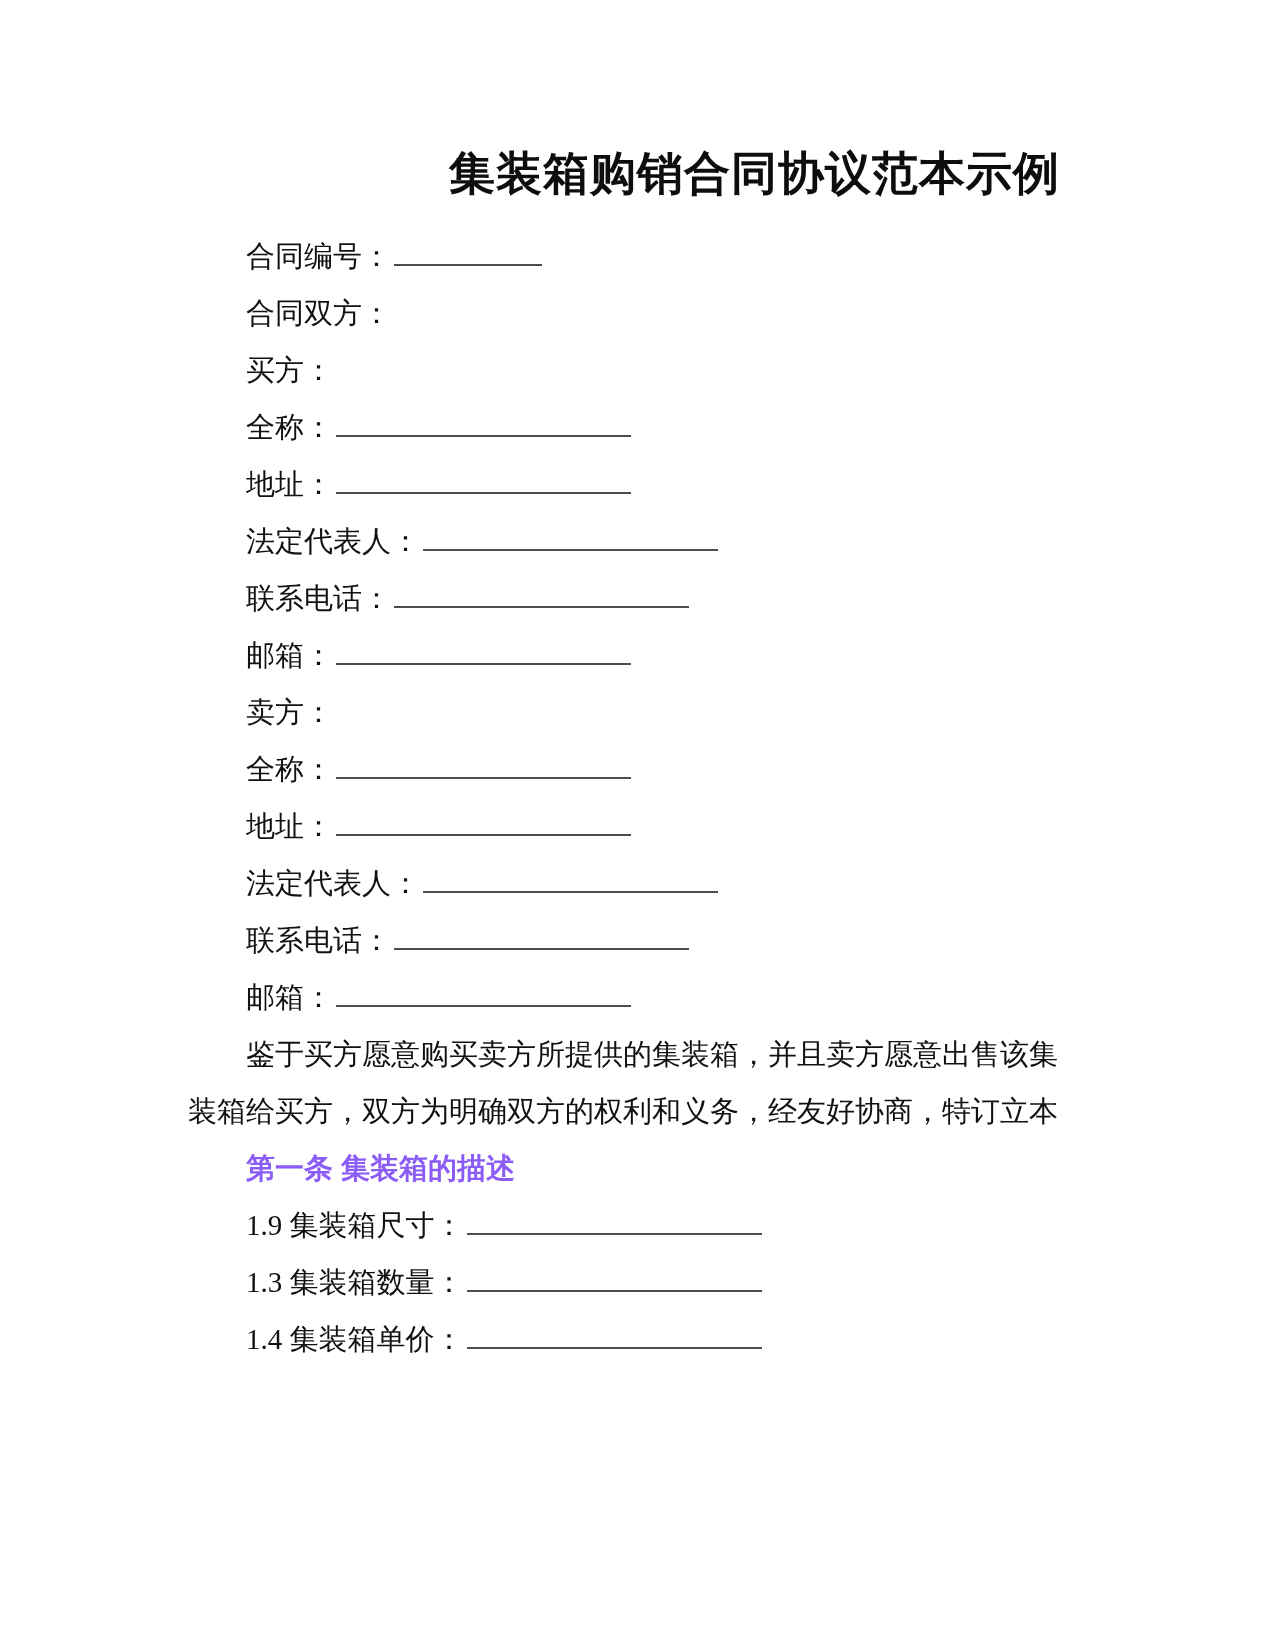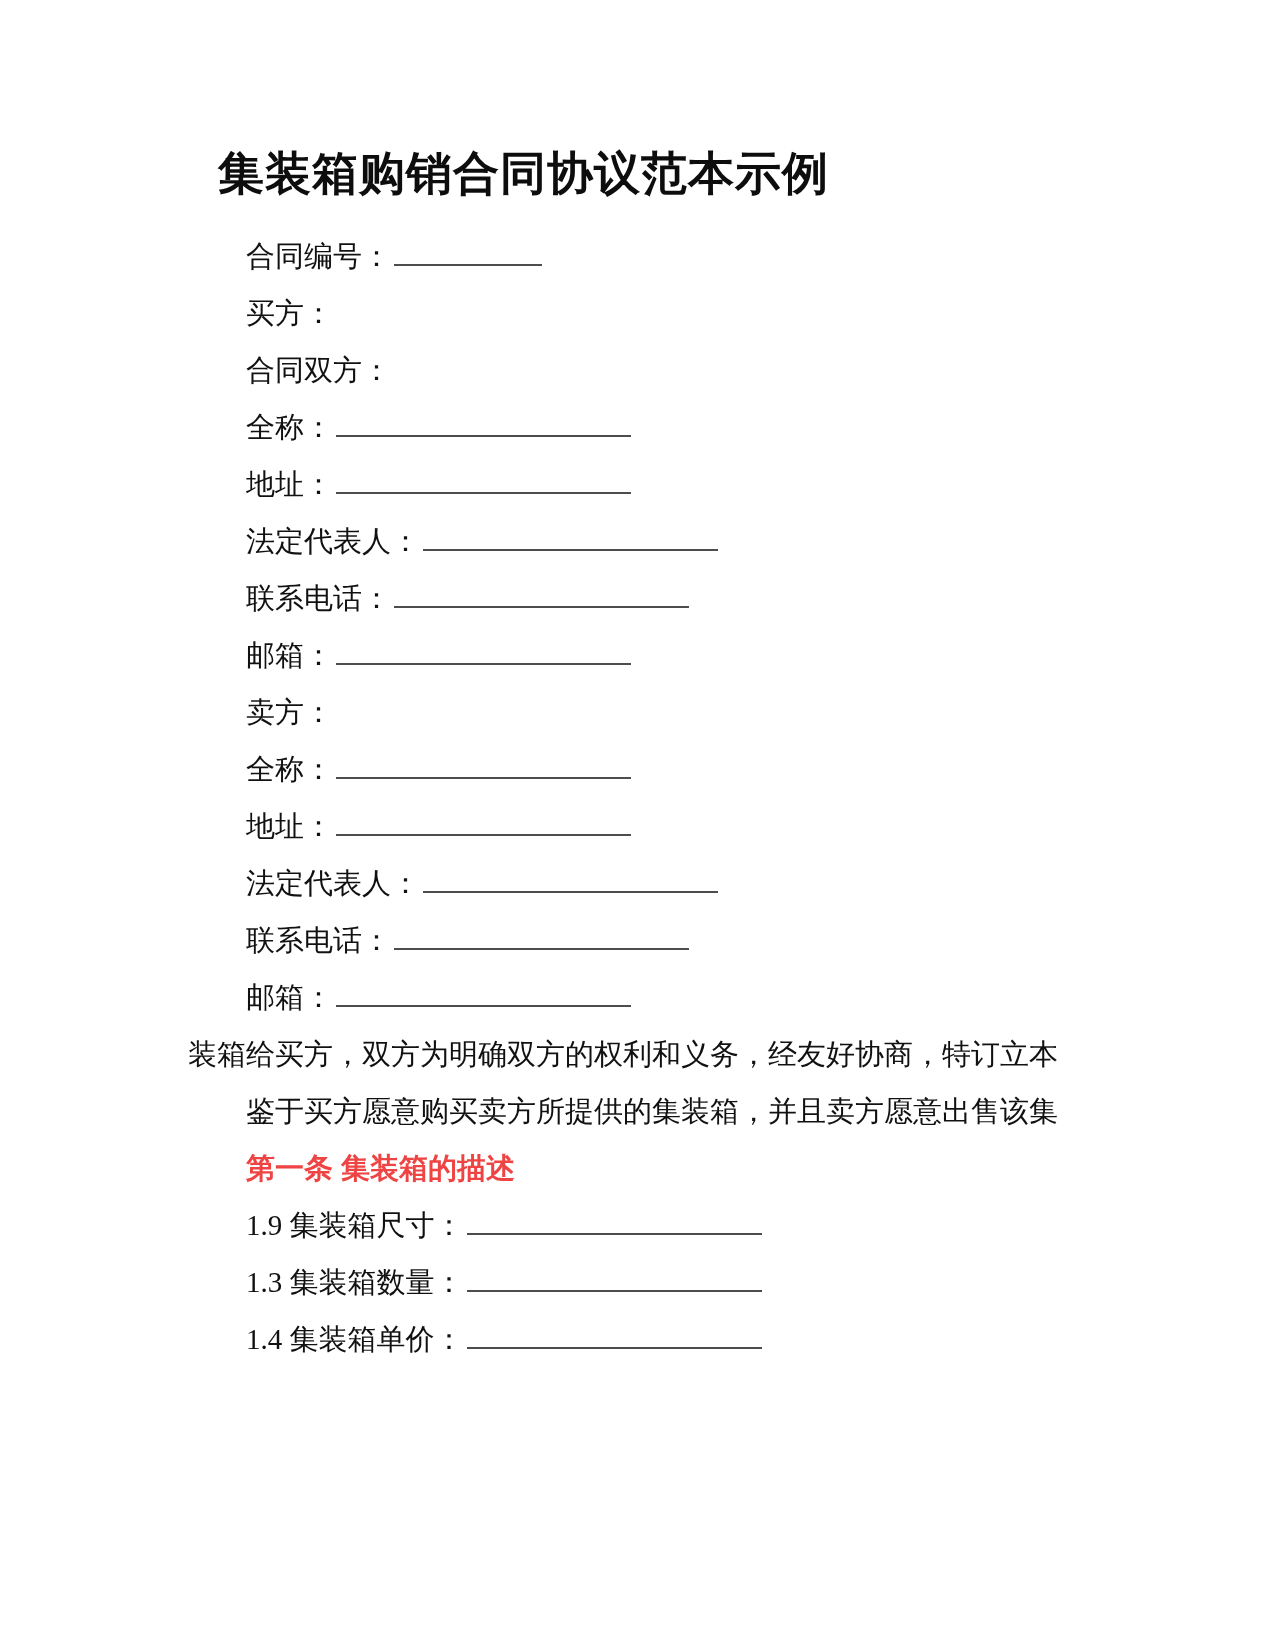--- a/index.html
+++ b/index.html
@@ -20,21 +20,21 @@
     position: absolute;
     left: 188px;
     top: 140px;
     width: 872px;
   }
   .doc-title {
     margin: 0;
     font-size: 46px;
     font-weight: 700;
     line-height: 68px;
-    text-align: left;
+    text-align: right;
     text-indent: 30px;
     letter-spacing: 1px;
     color: #0d0d0d;
     white-space: nowrap;
   }
   .body-lines {
     margin-top: 20px;
   }
   .line {
     font-size: 29px;
@@ -53,39 +53,39 @@
   }
   .blank-short { width: 148px; }
   .blank-long  { width: 295px; }
   .section-heading {
     font-family: "Liberation Sans", "DejaVu Sans", sans-serif;
     font-weight: 700;
     font-size: 29px;
     line-height: 57px;
     height: 57px;
     padding-left: 58px;
-    color: #ef4444;
+    color: #8b5cf6;
     white-space: nowrap;
   }
 </style>
 </head>
 <body>
 
 <div class="page">
   <div class="content">
 
     <h1 class="doc-title">集装箱购销合同协议范本示例</h1>
 
     <div class="body-lines">
 
       <div class="line indented"><span>合同编号：</span><span class="blank blank-short"></span></div>
 
+      <div class="line indented"><span>合同双方：</span></div>
+
       <div class="line indented"><span>买方：</span></div>
-
-      <div class="line indented"><span>合同双方：</span></div>
 
       <div class="line indented"><span>全称：</span><span class="blank blank-long"></span></div>
 
       <div class="line indented"><span>地址：</span><span class="blank blank-long"></span></div>
 
       <div class="line indented"><span>法定代表人：</span><span class="blank blank-long"></span></div>
 
       <div class="line indented"><span>联系电话：</span><span class="blank blank-long"></span></div>
 
       <div class="line indented"><span>邮箱：</span><span class="blank blank-long"></span></div>
@@ -95,22 +95,22 @@
       <div class="line indented"><span>全称：</span><span class="blank blank-long"></span></div>
 
       <div class="line indented"><span>地址：</span><span class="blank blank-long"></span></div>
 
       <div class="line indented"><span>法定代表人：</span><span class="blank blank-long"></span></div>
 
       <div class="line indented"><span>联系电话：</span><span class="blank blank-long"></span></div>
 
       <div class="line indented"><span>邮箱：</span><span class="blank blank-long"></span></div>
 
+      <div class="line indented">鉴于买方愿意购买卖方所提供的集装箱，并且卖方愿意出售该集</div>
       <div class="line">装箱给买方，双方为明确双方的权利和义务，经友好协商，特订立本</div>
-      <div class="line indented">鉴于买方愿意购买卖方所提供的集装箱，并且卖方愿意出售该集</div>
 
       <div class="section-heading">第一条 集装箱的描述</div>
 
 
       <div class="line indented"><span>1.9 集装箱尺寸：</span><span class="blank blank-long"></span></div>
 
       <div class="line indented"><span>1.3 集装箱数量：</span><span class="blank blank-long"></span></div>
 
       <div class="line indented"><span>1.4 集装箱单价：</span><span class="blank blank-long"></span></div>
 

